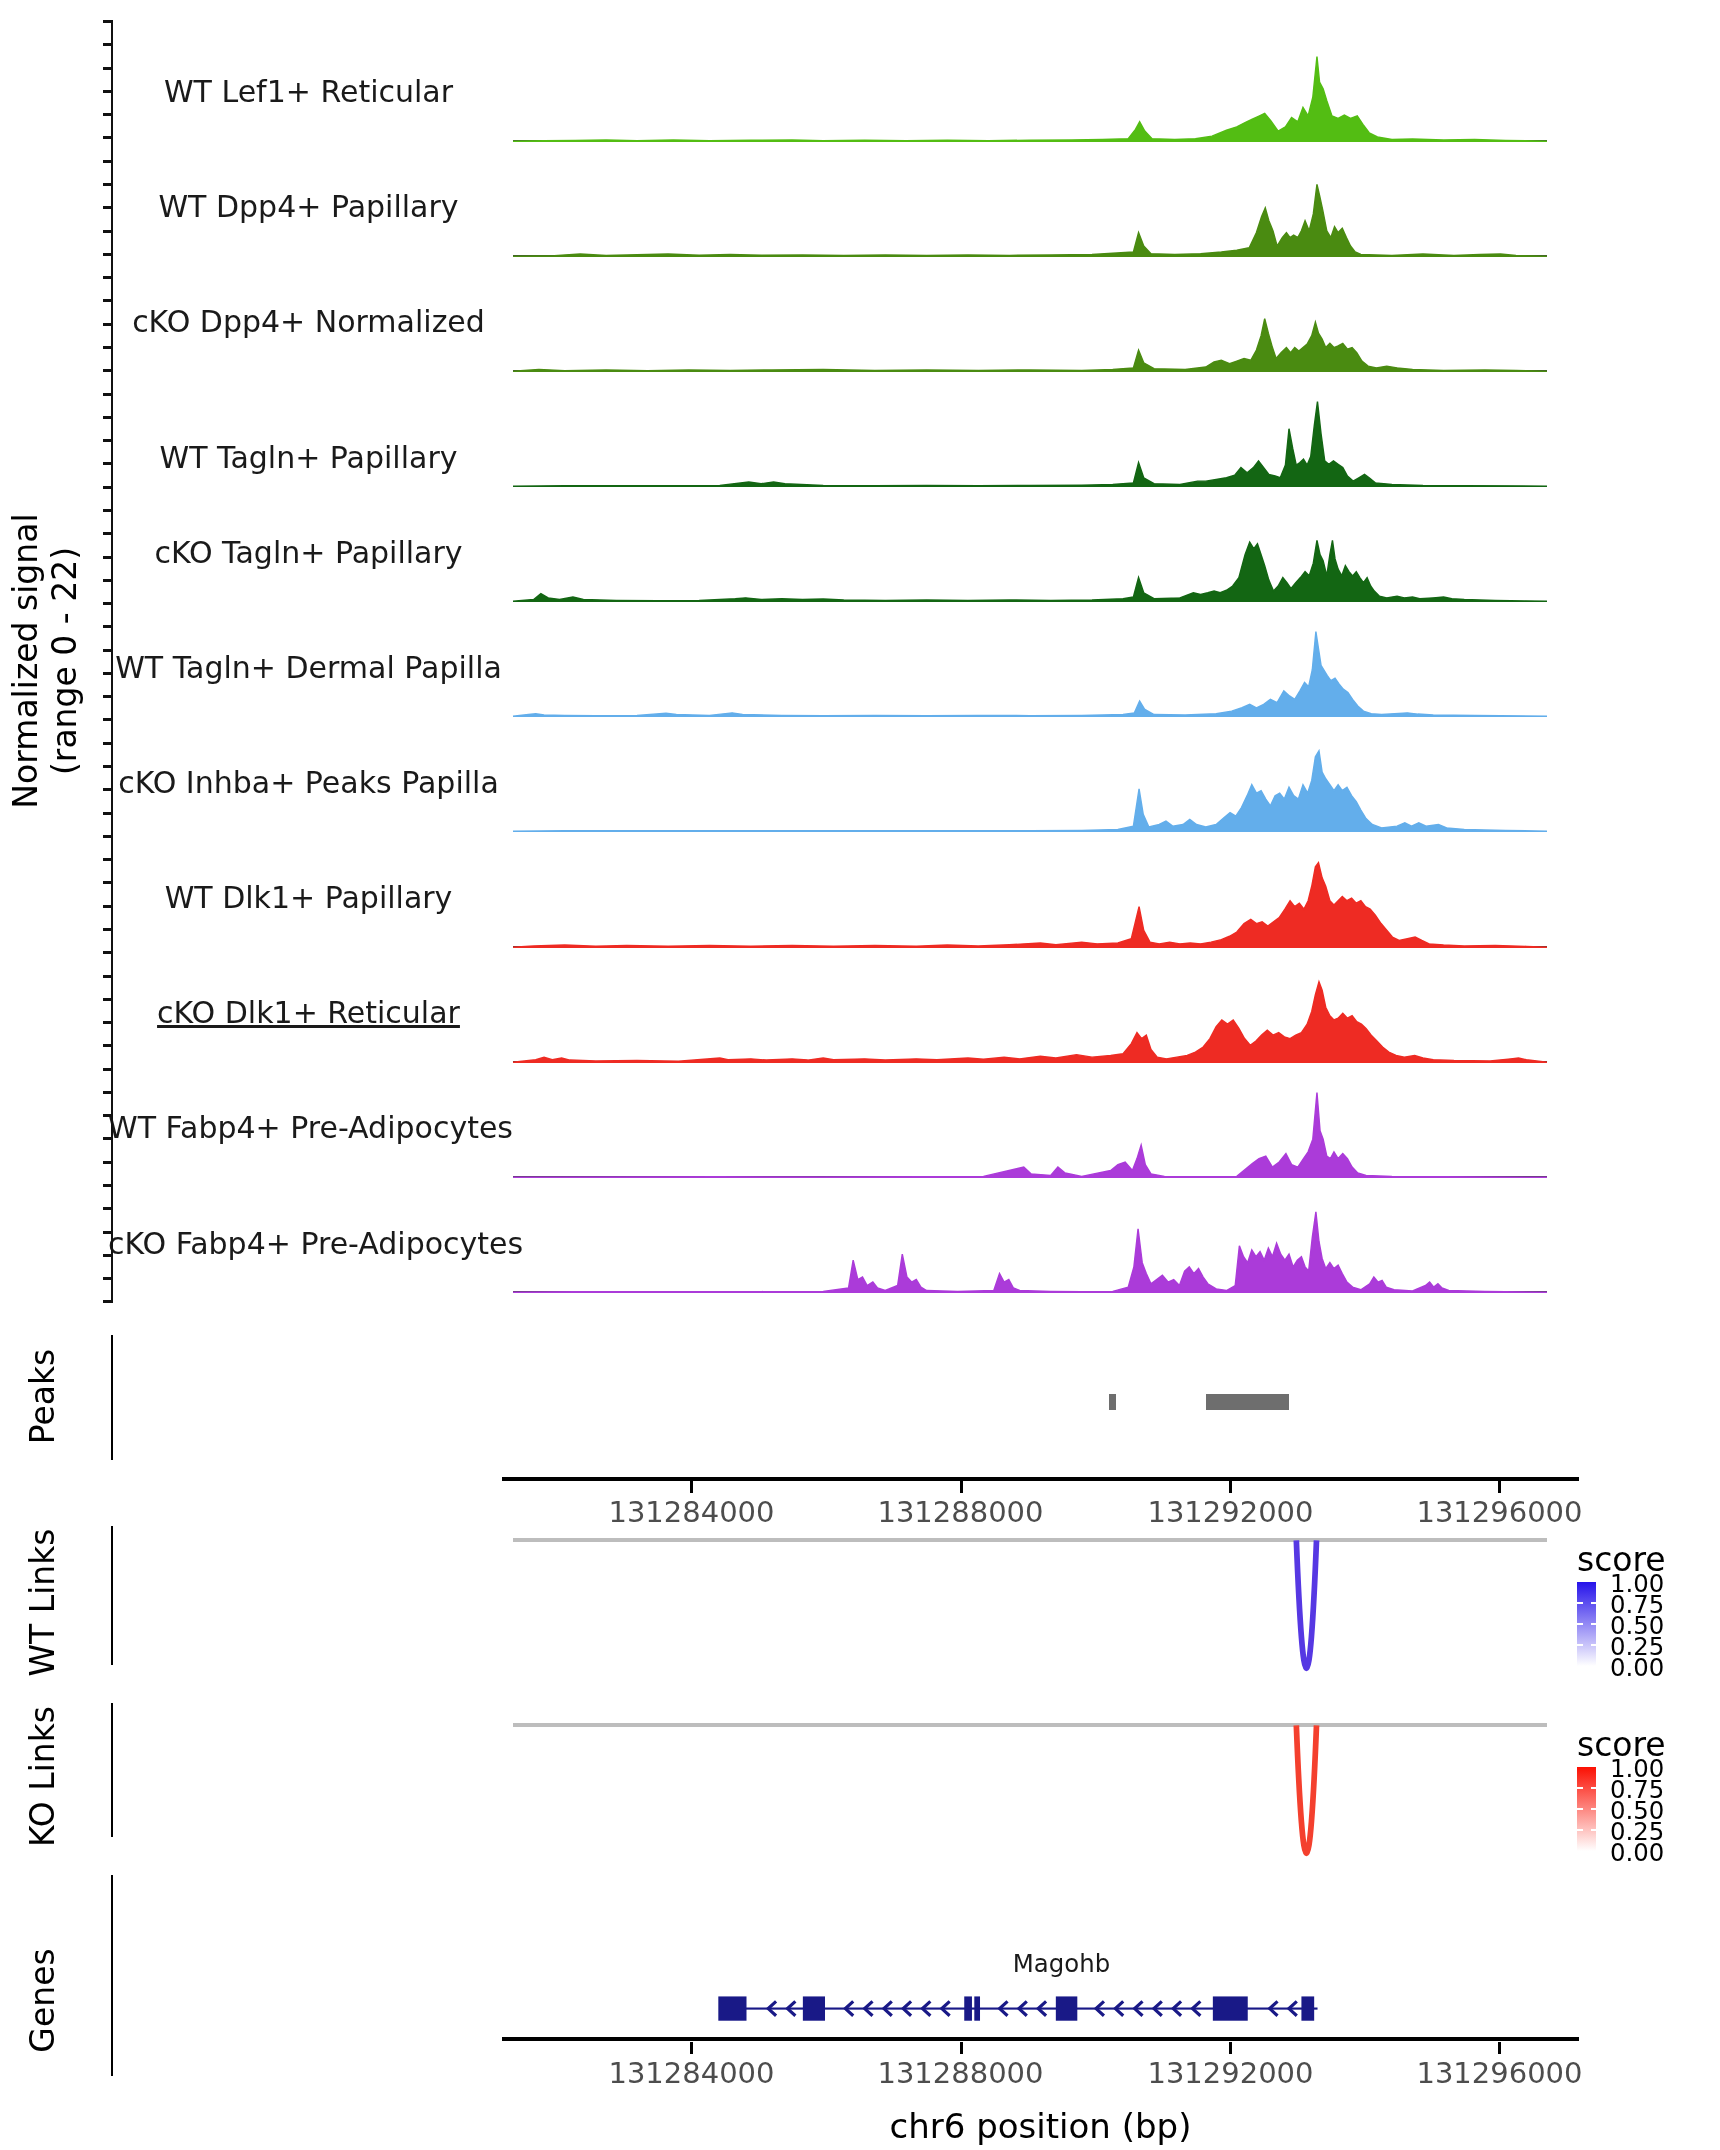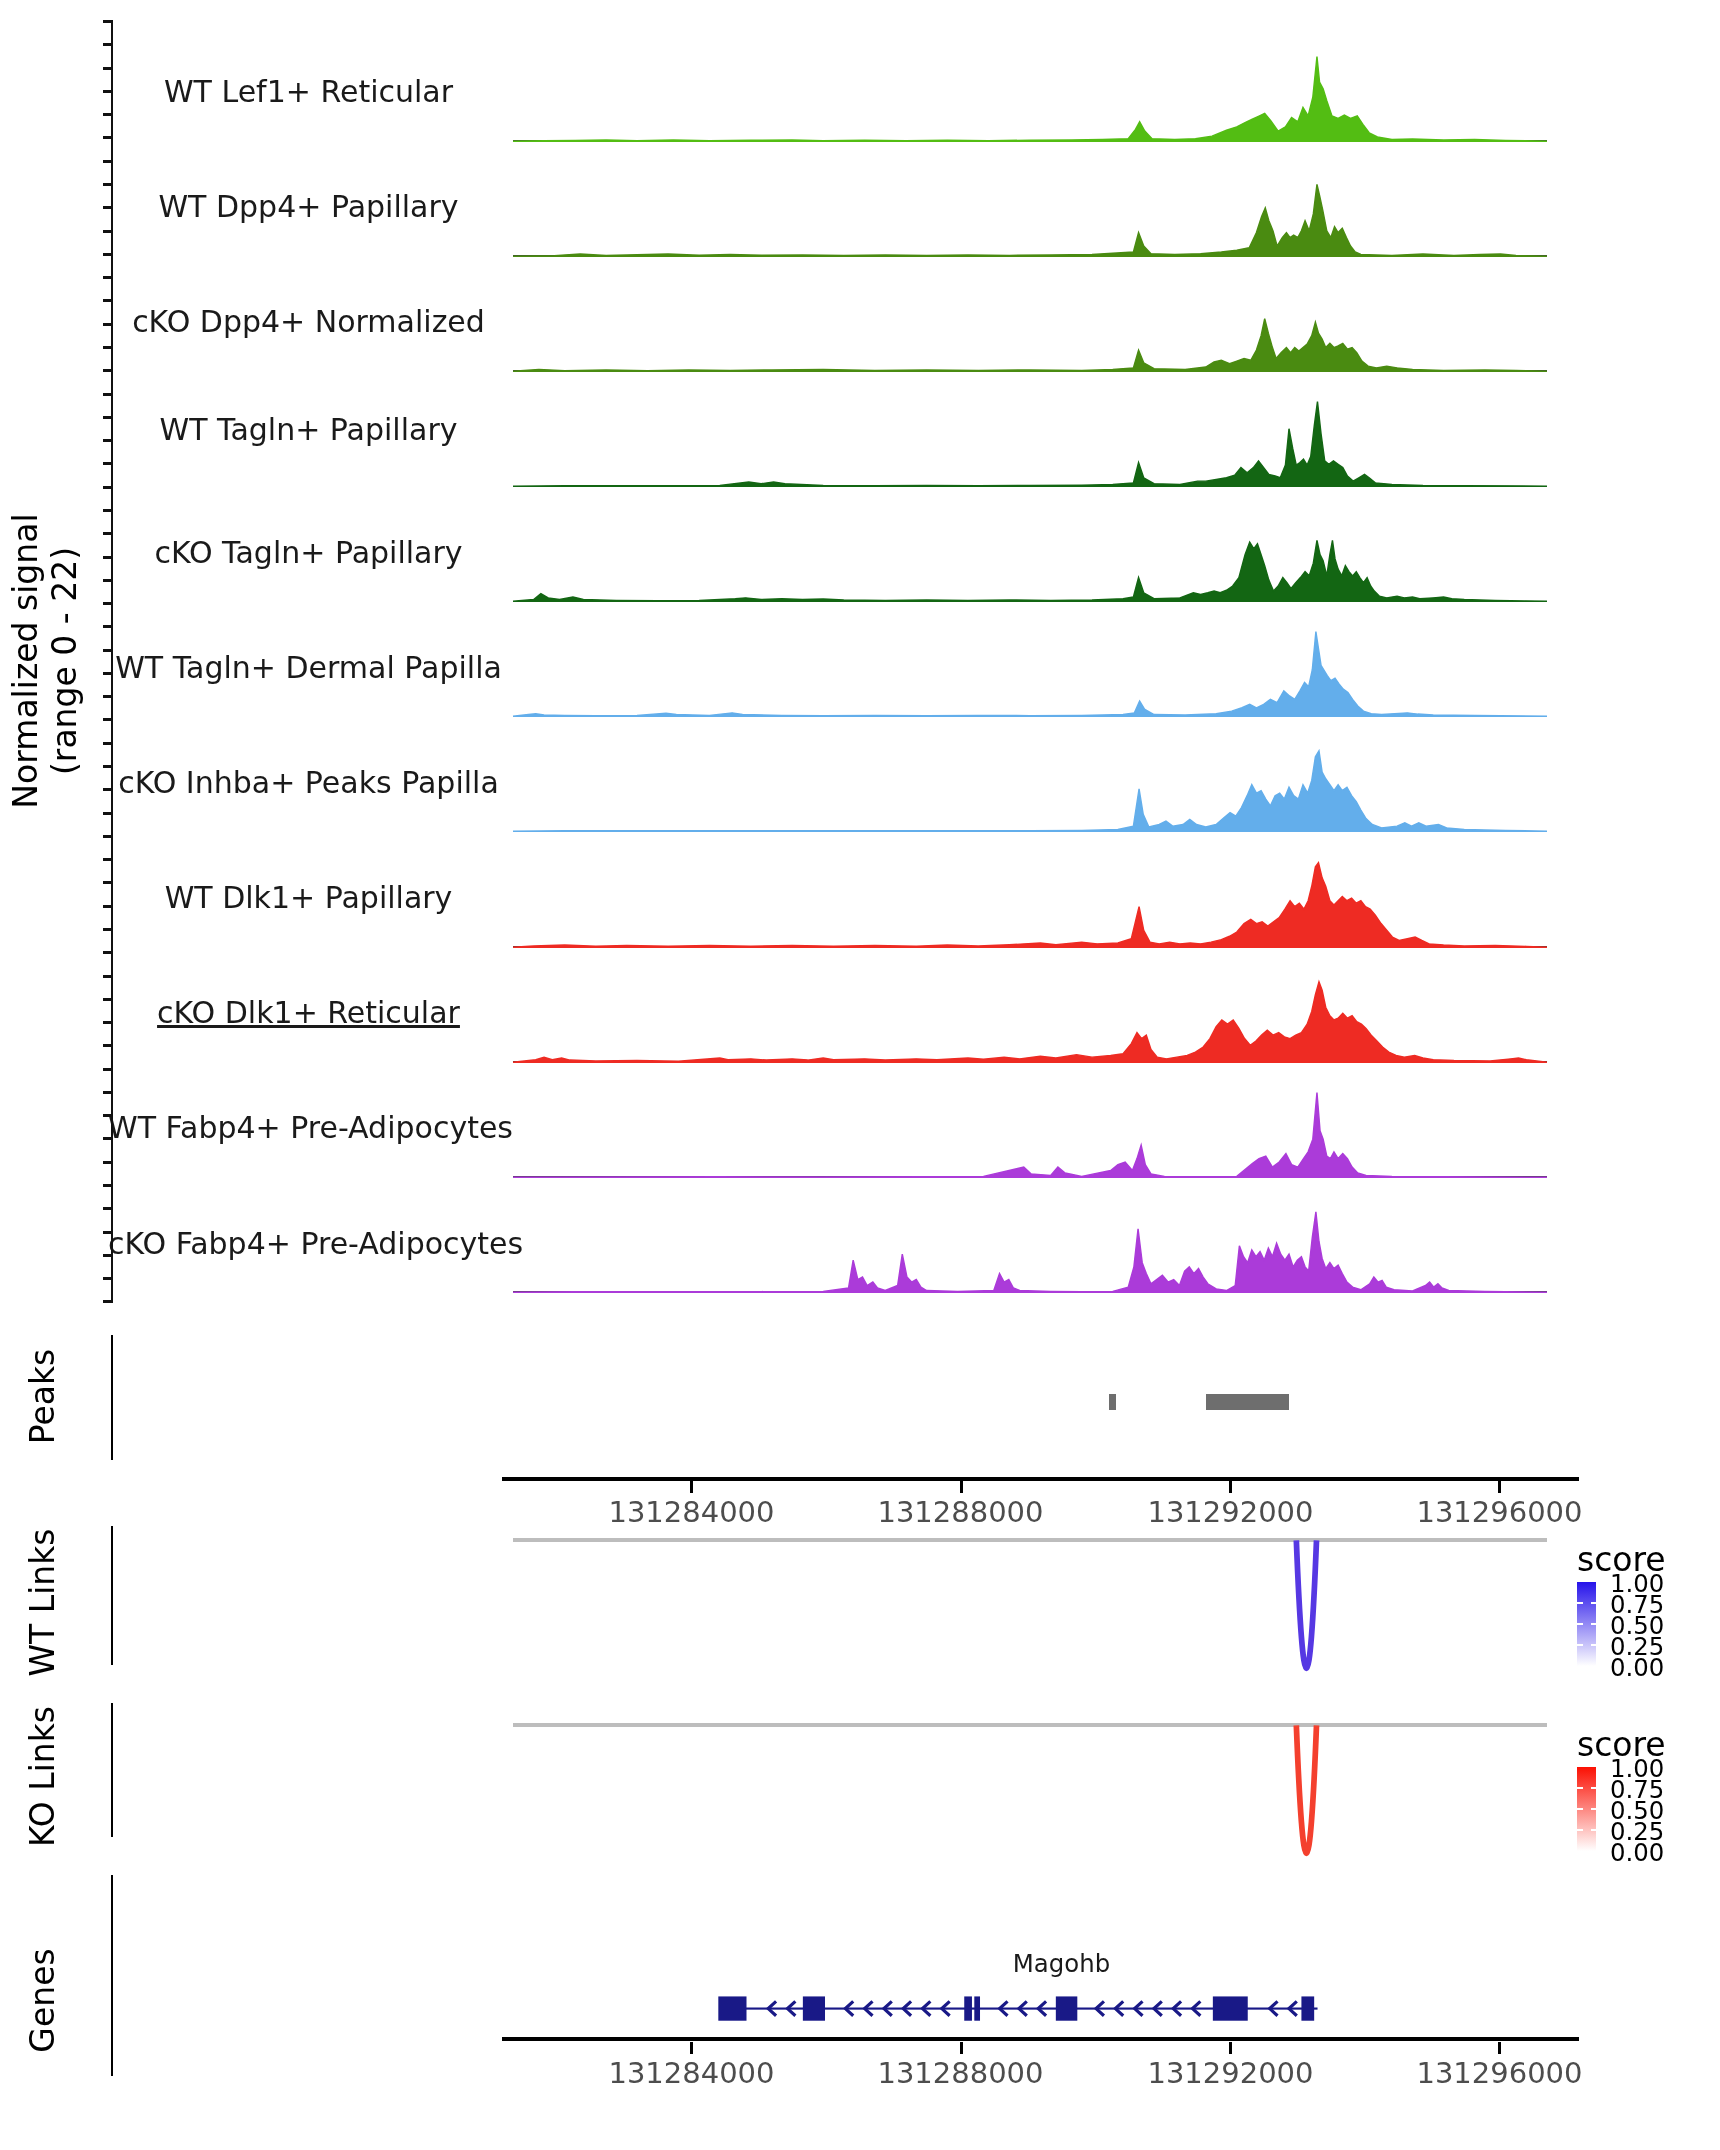--- a/index.html
+++ b/index.html
@@ -44,36 +44,37 @@
   </div>
   <div class="vlabel" style="left:-72px;top:1755px;width:229px;height:43px;">
     <div class="ln">KO Links</div>
   </div>
   <div class="vlabel" style="left:-65px;top:1979px;width:215px;height:43px;">
     <div class="ln">Genes</div>
   </div>
 
   <div class="gene-name" id="gene-name" style="top: 1949px; left: 954px;">Magohb</div>
 
+  <div class="axis-title" style="top:2106px;">chr6 position (bp)</div>
 <div class="track-label" style="top: 74px; position: absolute;">WT Lef1+ Reticular</div>
     <div class="baseline" style="left: 513px; top: 140px; width: 1034px; position: absolute;"></div>
     <svg width="1034" height="89" viewBox="0 0 1442 124" style="position: absolute; overflow: visible; left: 513px; top: 53px;">
       <polygon points="0,123 0.0,123.0 43.3,122.4 86.5,121.8 129.8,121.2 173.0,122.1 223.5,121.2 274.0,122.1 331.7,121.6 389.3,121.2 432.6,122.1 490.3,121.6 548.0,122.1 605.6,121.6 663.3,122.1 721.0,121.6 778.7,121.2 821.9,120.6 858.0,119.5 868.1,106.5 873.9,95.9 881.1,108.8 891.2,119.5 922.9,120.6 951.7,119.5 974.8,115.9 995.0,107.7 1009.4,102.9 1020.9,97.0 1031.0,92.3 1041.1,87.6 1048.3,84.1 1057.0,94.7 1067.1,108.8 1077.2,102.9 1085.8,90.0 1094.5,95.9 1101.7,75.8 1108.9,87.6 1115.4,61.6 1121.2,5.0 1124.8,40.4 1129.8,49.8 1134.9,66.4 1142.1,87.6 1150.7,91.1 1159.4,86.4 1168.0,91.1 1177.4,87.6 1185.3,99.4 1194.0,111.2 1205.5,117.1 1225.7,120.6 1254.5,120.0 1297.8,121.2 1341.1,120.6 1384.3,121.8 1442.0,123.0 1442,123" fill="#53BD13" stroke="#53BD13" stroke-width="2"></polygon>
     </svg>
     <div class="track-label" style="top: 189px; position: absolute;">WT Dpp4+ Papillary</div>
     <div class="baseline" style="left: 513px; top: 255px; width: 1034px; position: absolute;"></div>
     <svg width="1034" height="89" viewBox="0 0 1442 124" style="position: absolute; overflow: visible; left: 513px; top: 168px;">
       <polygon points="0,123 0.0,123.0 57.7,122.1 93.7,120.0 129.8,121.8 187.5,120.6 216.3,120.0 259.6,121.6 302.8,120.6 346.1,121.6 403.8,121.2 461.4,121.8 519.1,121.2 576.8,121.8 634.5,121.2 692.2,121.8 749.8,121.2 807.5,120.6 865.2,117.1 872.4,90.0 879.6,108.8 889.7,119.5 922.9,120.6 958.9,119.5 987.8,117.1 1009.4,114.7 1026.7,111.2 1036.8,90.0 1044.0,67.5 1049.1,55.7 1054.1,73.4 1059.9,87.6 1065.6,108.8 1072.8,97.0 1078.6,90.0 1083.7,97.0 1088.7,93.5 1094.5,97.0 1099.5,87.6 1104.6,73.4 1110.3,87.6 1116.1,64.0 1121.2,22.7 1124.8,38.0 1129.1,58.1 1134.9,87.6 1140.6,97.0 1145.7,81.7 1150.7,90.0 1156.5,84.1 1162.3,97.0 1168.0,108.8 1174.5,117.1 1182.4,120.6 1225.7,121.8 1269.0,120.0 1312.2,121.8 1348.3,120.6 1377.1,120.0 1398.7,121.8 1442.0,123.0 1442,123" fill="#4A8B11" stroke="#4A8B11" stroke-width="2"></polygon>
     </svg>
     <div class="track-label" style="top: 304px; position: absolute;">cKO Dpp4+ Normalized</div>
     <div class="baseline" style="left: 513px; top: 370px; width: 1034px; position: absolute;"></div>
     <svg width="1034" height="89" viewBox="0 0 1442 124" style="position: absolute; overflow: visible; left: 513px; top: 283px;">
       <polygon points="0,123 0.0,123.0 36.1,120.6 72.1,122.1 129.8,121.2 187.5,122.1 245.1,121.2 302.8,121.8 360.5,121.2 432.6,120.6 504.7,121.8 576.8,121.2 648.9,121.8 721.0,121.2 793.1,121.8 836.4,120.6 865.2,118.3 872.4,93.5 879.6,111.2 894.0,119.5 937.3,120.6 966.1,117.1 977.7,110.0 987.8,107.7 999.3,112.4 1009.4,108.8 1019.5,105.3 1028.9,107.7 1036.8,93.5 1043.3,73.4 1048.3,49.8 1053.4,69.9 1058.4,87.6 1064.2,105.3 1071.4,97.0 1078.6,90.0 1084.4,97.0 1090.2,90.0 1095.9,94.7 1101.7,90.0 1107.5,85.2 1113.9,73.4 1119.0,54.6 1123.3,69.9 1128.4,78.2 1133.4,90.0 1139.2,84.1 1144.9,90.0 1150.7,87.6 1157.2,84.1 1163.7,92.3 1170.2,90.0 1176.7,97.0 1183.9,108.8 1192.5,115.9 1204.1,118.3 1218.5,115.9 1232.9,118.3 1254.5,120.6 1297.8,121.8 1355.5,121.2 1398.7,121.8 1442.0,123.0 1442,123" fill="#4A8B11" stroke="#4A8B11" stroke-width="2"></polygon>
     </svg>
-    <div class="track-label" style="top: 412px; position: absolute;">WT Tagln+ Papillary</div>
+    <div class="track-label" style="top: 440px; position: absolute;">WT Tagln+ Papillary</div>
     <div class="baseline" style="left: 513px; top: 486px; width: 1034px; position: absolute;"></div>
     <svg width="1034" height="89" viewBox="0 0 1442 124" style="position: absolute; overflow: visible; left: 513px; top: 398px;">
       <polygon points="0,123 0.0,123.0 72.1,122.4 144.2,122.1 216.3,122.4 288.4,121.8 328.8,117.1 346.1,119.5 363.4,117.1 379.2,119.5 432.6,121.8 504.7,122.1 576.8,121.8 648.9,122.1 721.0,121.8 793.1,121.6 836.4,120.6 865.2,118.3 872.4,90.0 879.6,111.2 894.0,119.5 930.1,120.6 954.6,115.9 966.1,115.9 980.6,113.6 995.0,111.2 1006.5,107.7 1015.2,97.0 1023.8,104.1 1032.5,97.0 1039.7,87.6 1046.9,97.0 1054.1,106.5 1062.8,108.8 1070.0,111.2 1077.2,93.5 1082.2,42.8 1087.3,69.9 1092.3,93.5 1097.4,90.0 1102.4,85.2 1107.5,93.5 1112.5,81.7 1117.5,38.0 1121.9,5.0 1126.9,49.8 1132.0,87.6 1137.7,92.3 1144.2,87.6 1150.7,92.3 1157.2,97.0 1163.7,108.8 1171.6,115.9 1179.6,111.2 1187.5,106.5 1194.0,111.2 1202.6,118.3 1225.7,120.6 1269.0,121.8 1326.6,122.1 1442.0,123.0 1442,123" fill="#136613" stroke="#136613" stroke-width="2"></polygon>
     </svg>
     <div class="track-label" style="top: 535px; position: absolute;">cKO Tagln+ Papillary</div>
     <div class="baseline" style="left: 513px; top: 601px; width: 1034px; position: absolute;"></div>
     <svg width="1034" height="89" viewBox="0 0 1442 124" style="position: absolute; overflow: visible; left: 513px; top: 513px;">
       <polygon points="0,123 0.0,123.0 28.8,120.6 38.9,112.4 49.0,118.3 64.9,120.6 83.6,117.1 98.1,120.6 144.2,121.8 201.9,122.1 259.6,121.8 310.0,119.5 324.4,118.3 346.1,120.6 374.9,119.5 403.8,120.6 432.6,120.0 461.4,121.2 519.1,121.8 576.8,121.2 634.5,121.8 692.2,121.2 749.8,121.8 807.5,121.2 850.8,119.5 865.2,117.1 872.4,90.0 879.6,111.2 894.0,119.5 930.1,118.3 948.8,111.2 958.9,113.6 969.0,111.2 977.7,108.8 986.3,111.2 995.0,107.7 1003.6,101.8 1012.3,90.0 1020.9,58.1 1027.4,40.4 1033.2,49.8 1038.2,42.8 1043.3,58.1 1048.3,73.4 1054.1,93.5 1060.6,108.8 1067.1,101.8 1073.6,90.0 1079.3,97.0 1085.1,105.3 1091.6,97.0 1098.1,90.0 1104.6,81.7 1110.3,87.6 1116.1,69.9 1121.2,38.0 1125.5,58.1 1129.8,66.4 1134.9,87.6 1139.2,58.1 1142.8,38.0 1146.4,64.0 1150.7,78.2 1155.8,87.6 1160.8,73.4 1165.9,81.7 1170.9,87.6 1176.0,81.7 1181.0,90.0 1186.0,97.0 1191.1,90.0 1196.1,101.8 1201.2,108.8 1208.4,115.9 1218.5,118.3 1232.9,115.9 1243.0,118.3 1254.5,117.1 1264.6,119.5 1283.4,118.3 1297.8,117.1 1309.3,119.5 1326.6,120.6 1369.9,121.8 1442.0,123.0 1442,123" fill="#136613" stroke="#136613" stroke-width="2"></polygon>
     </svg>
     <div class="track-label" style="top: 650px; position: absolute;">WT Tagln+ Dermal Papilla</div>

